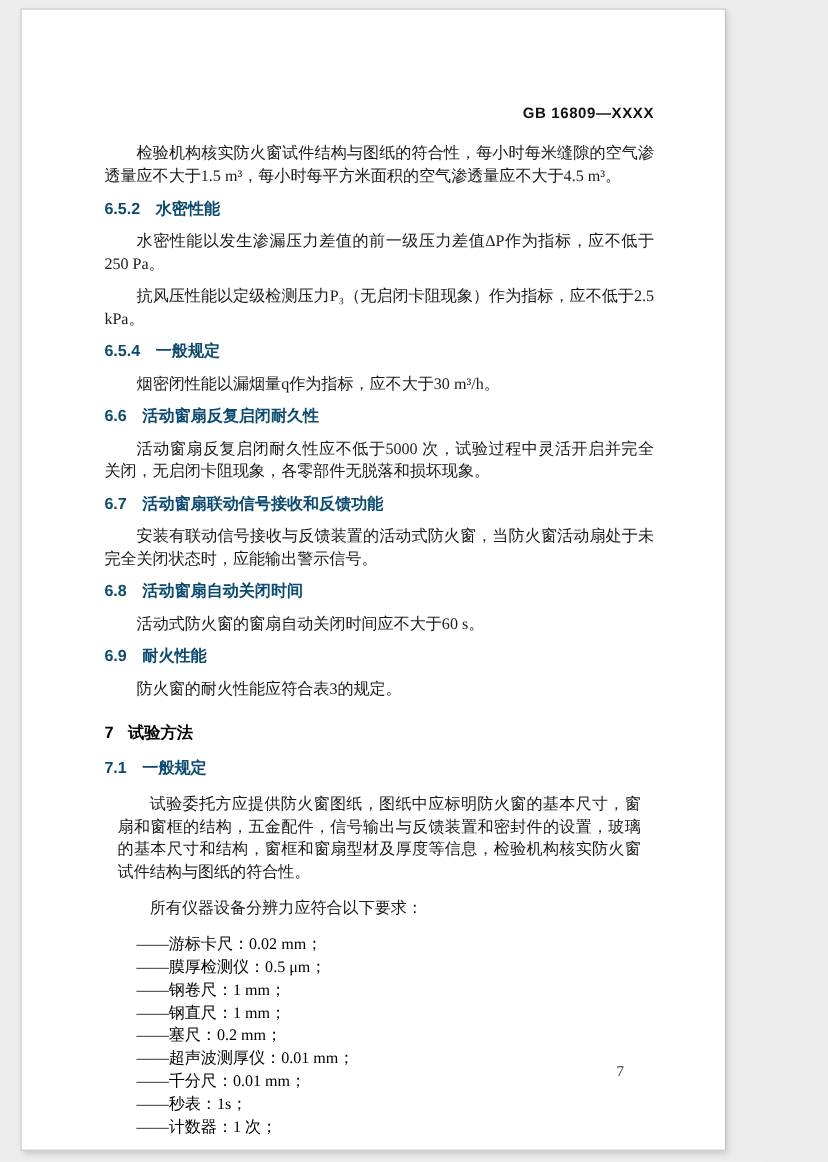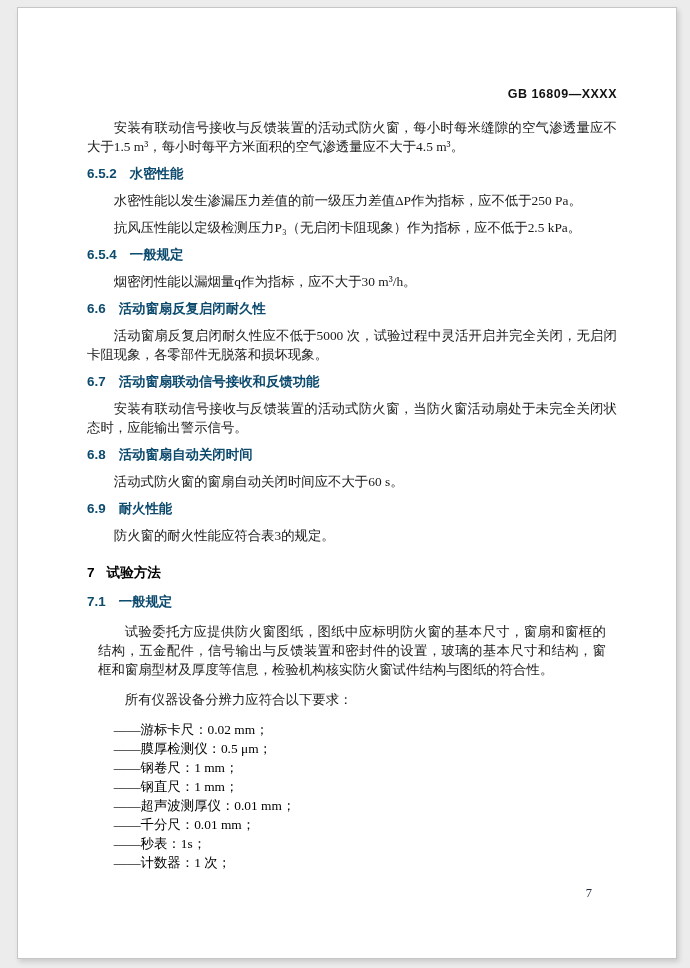--- a/index.html
+++ b/index.html
@@ -12,21 +12,21 @@
   }
   .canvas {
     position: relative;
     width: 690px; height: 968px;
     overflow: hidden;
     background: #ececec;
   }
   .doc-page {
     position: absolute;
     left: 17px; top: 7px;
-    width: 660px; height: 952px;
+    width: 588px; height: 952px;
     background: #ffffff;
     border: 1px solid #c6c6c6;
     box-shadow: 2px 3px 5px rgba(0,0,0,0.14);
   }
   .body-area {
     position: absolute;
     left: 69px; right: 59px; top: 0;
   }
   .running-header {
     margin-top: 79px;
@@ -85,21 +85,21 @@
 </style>
 </head>
 <body>
 
 <div class="canvas">
   <div class="doc-page">
     <div class="body-area">
 
       <div class="running-header">GB 16809—XXXX</div>
 
-      <p class="para">安装有联动信号接收与反馈装置的活动式防火窗，每小时每米缝隙的空气渗透量应不大于1.5 m³，每小时每平方米面积的空气渗透量应不大于4.5 m³。</p>
+      <p class="para">检验机构核实防火窗试件结构与图纸的符合性，每小时每米缝隙的空气渗透量应不大于1.5 m³，每小时每平方米面积的空气渗透量应不大于4.5 m³。</p>
 
       <div class="clause">
         <div class="clause-h">
           <span class="h-num">6.5.2</span><span class="h-title">水密性能</span>
         </div>
         <p class="para">水密性能以发生渗漏压力差值的前一级压力差值ΔP作为指标，应不低于250 Pa。</p>
       </div>
 
       <div class="clause">
         <p class="para">抗风压性能以定级检测压力P₃（无启闭卡阻现象）作为指标，应不低于2.5 kPa。</p>
@@ -149,20 +149,21 @@
       </div>
 
       <p class="para tight">试验委托方应提供防火窗图纸，图纸中应标明防火窗的基本尺寸，窗扇和窗框的结构，五金配件，信号输出与反馈装置和密封件的设置，玻璃的基本尺寸和结构，窗框和窗扇型材及厚度等信息，检验机构核实防火窗试件结构与图纸的符合性。</p>
       <p class="para tight">所有仪器设备分辨力应符合以下要求：</p>
 
       <ul class="req-list">
         <li class="req-item">——游标卡尺：0.02 mm；</li>
         <li class="req-item">——膜厚检测仪：0.5 μm；</li>
         <li class="req-item">——钢卷尺：1 mm；</li>
         <li class="req-item">——钢直尺：1 mm；</li>
+        <li class="req-item">——塞尺：0.2 mm；</li>
         <li class="req-item">——超声波测厚仪：0.01 mm；</li>
         <li class="req-item">——千分尺：0.01 mm；</li>
         <li class="req-item">——秒表：1s；</li>
         <li class="req-item">——计数器：1 次；</li>
       </ul>
 
     </div>
 
     <div class="page-number">7</div>
   </div>

